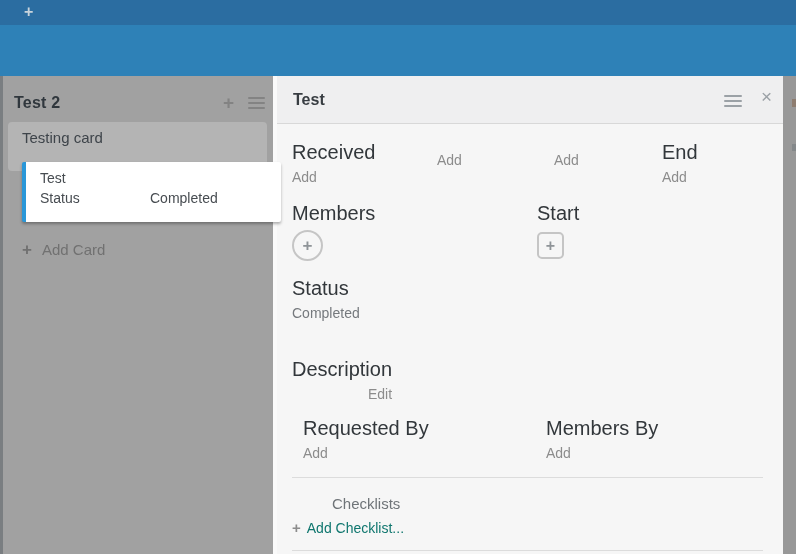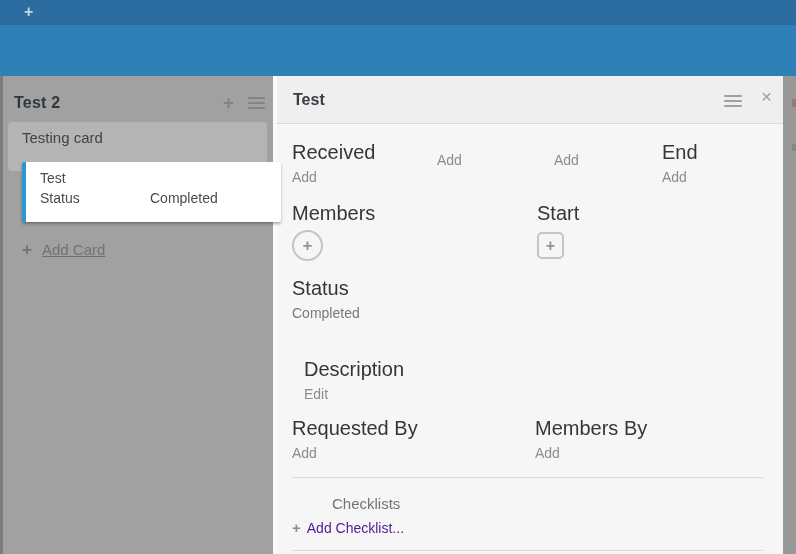--- a/index.html
+++ b/index.html
@@ -50,21 +50,21 @@
     background:#ffffff; border-left:4px solid #2a97d8; border-radius:2px;
     box-shadow:0 2px 3px rgba(0,0,0,.30); z-index:5; cursor:pointer;
   }
   .sc-title { position:absolute; left:14px; top:8px;  font-size:14px; color:#474c51; }
   .sc-row   { position:absolute; left:14px; top:28px; font-size:14px; color:#474c51; display:flex; }
   .sc-field { width:110px; }
   .sc-value { }
 
   .add-card { position:absolute; left:19px; top:165px; display:flex; align-items:center; cursor:pointer; }
   .add-card-plus { font-size:17px; font-weight:bold; color:#717171; margin-right:10px; line-height:17px; }
-  .add-card-label { font-size:15px; color:#717171;text-decoration:underline; }
+  .add-card-label { font-size:15px; color:#717171; }
 
   
   .gap-strip { position:absolute; left:273px; top:76px; width:4px; height:478px; background:#fafafa; }
 
   
   .panel { position:absolute; left:277px; top:76px; width:506px; height:478px; background:#f6f6f6; }
   .panel-header {
     position:absolute; left:0; top:0; width:506px; height:48px;
     background:#efeff0; border-bottom:1px solid #d8d8d8;
   }
@@ -85,30 +85,30 @@
   .labels-block  { position:absolute; left:260px; top:129px; }
   .circle-btn {
     margin-top:8px; width:31px; height:31px; border:2px solid #c5c5c5; border-radius:50%;
     color:#8f9498; font-size:17px; font-weight:bold; text-align:center; line-height:27px; cursor:pointer;
   }
   .square-btn {
     margin-top:10px; width:27px; height:27px; border:2px solid #c5c5c5; border-radius:5px;
     color:#8f9498; font-size:16px; font-weight:bold; text-align:center; line-height:23px; cursor:pointer;
   }
   .status-block { position:absolute; left:15px; top:204px; }
-  .desc-block   { position:absolute; left:27px; top:285px; }
-  .req-assign   { position:absolute; left:15px; top:344px; display:grid; grid-template-columns:243px auto; }
+  .desc-block   { position:absolute; left:15px; top:285px;text-align:right; }
+  .req-assign   { position:absolute; left:26px; top:344px; display:grid; grid-template-columns:243px auto; }
   .divider { position:absolute; left:15px; width:471px; height:1px; background:#dcdcdc; }
   .divider-1 { top:401px; }
   .divider-2 { top:474px; }
   .checklists-block { position:absolute; left:15px; top:419px; }
   .checklists-title { font-size:15px; color:#6f7478; line-height:17px;margin-left:40px; }
   .add-checklist { display:flex; align-items:center; margin-top:8px; cursor:pointer; }
   .add-checklist-plus { font-size:15px; font-weight:bold; color:#8c8c8c; margin-right:6px; line-height:16px; }
-  .add-checklist-label { font-size:14px; color:#4c1d95; line-height:16px; }
+  .add-checklist-label { font-size:14px; color:#0f766e; line-height:16px; }
 </style>
 </head>
 <body>
 
 <div class="topbar">
   <span class="topbar-plus">+</span>
 </div>
 
 <div class="boardbar"></div>
 

